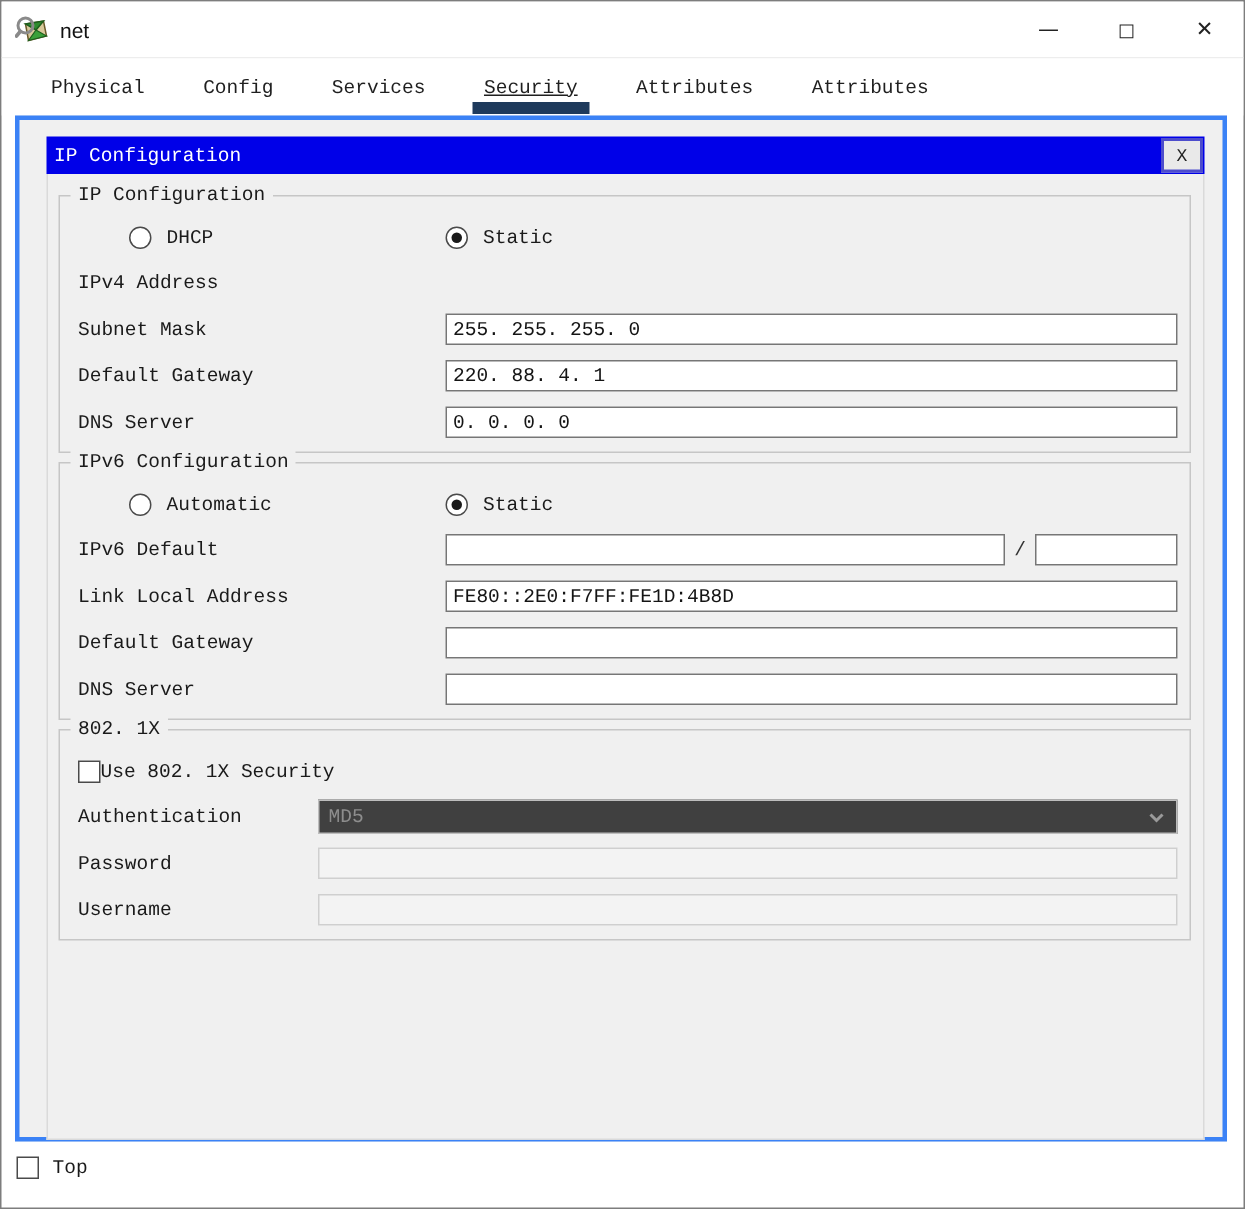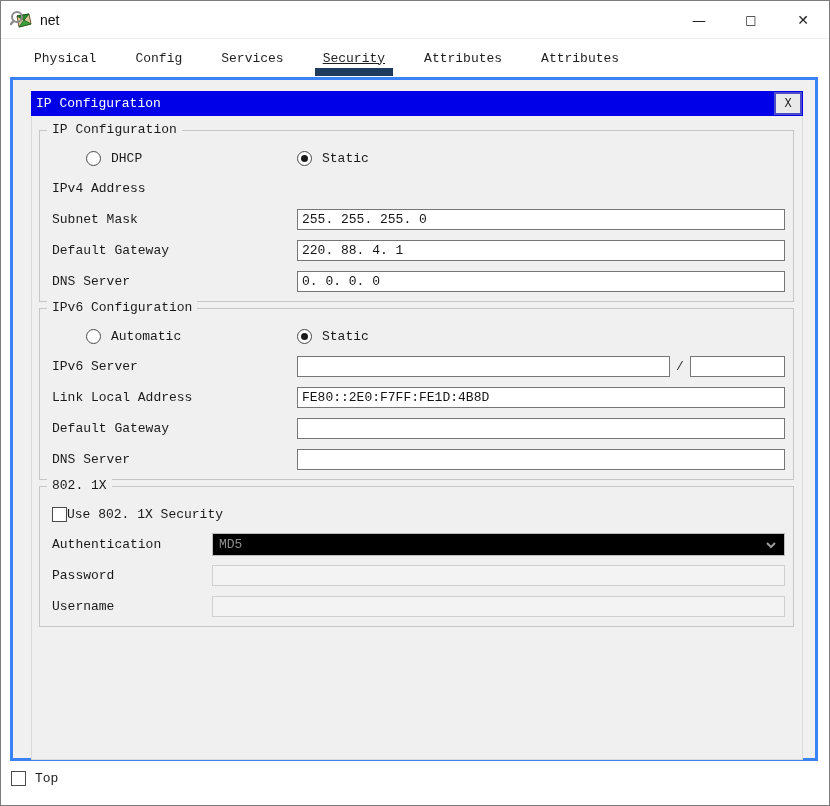--- a/index.html
+++ b/index.html
@@ -97,21 +97,21 @@
   
   .field {
     flex: 1; height: 21px; border: 1px solid #767676; background: #ffffff;
     font-family: "Liberation Mono", "DejaVu Sans Mono", monospace;
     font-size: 13px; color: #141414; padding: 0 4px; outline: none; min-width: 0;
   }
   .field.disabled { background: #f3f3f3; border: 1px solid #cfcfcf; }
   .slash { width: 20px; text-align: center; flex: none; color: #333; }
   .prefix-field { flex: none; width: 95px; }
   .combo {
-    flex: 1; height: 23px; background: #000000; border: 1px solid #bdbdbd;
+    flex: 1; height: 23px; background: #404040; border: 1px solid #bdbdbd;
     display: flex; align-items: center; padding: 0 6px; color: #8d8d8d;
   }
   .combo .chev { margin-left: auto; width: 14px; height: 14px; }
   
   .footer {
     position: absolute; left: 10px; top: 770px;
     display: flex; align-items: center; gap: 9px; background: #ffffff;
   }
 </style>
 </head>
@@ -205,21 +205,21 @@
               <span class="radio"></span>
               <span>Automatic</span>
             </div>
             <div class="radio-item">
               <span class="radio checked"></span>
               <span>Static</span>
             </div>
           </div>
 
           <div class="row">
-            <span class="row-label">IPv6 Server</span>
+            <span class="row-label">IPv6 Default</span>
             <input class="field" value="" style="">
             <span class="slash">/</span>
             <input class="field prefix-field" value="" style="">
           </div>
           <div class="row">
             <span class="row-label">Link Local Address</span>
             <input class="field" value="FE80::2E0:F7FF:FE1D:4B8D" style="">
           </div>
           <div class="row">
             <span class="row-label">Default Gateway</span>

